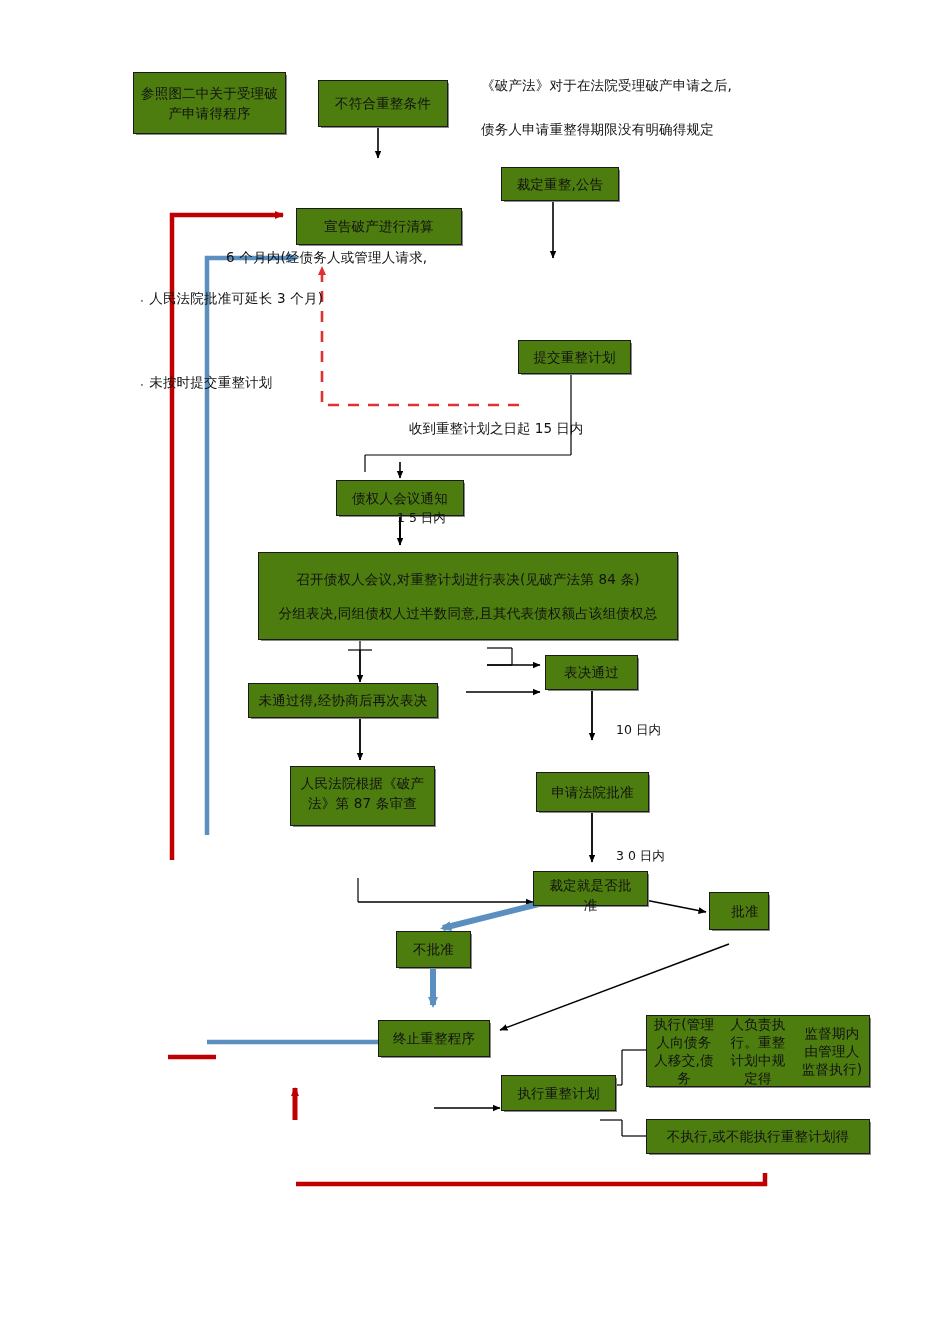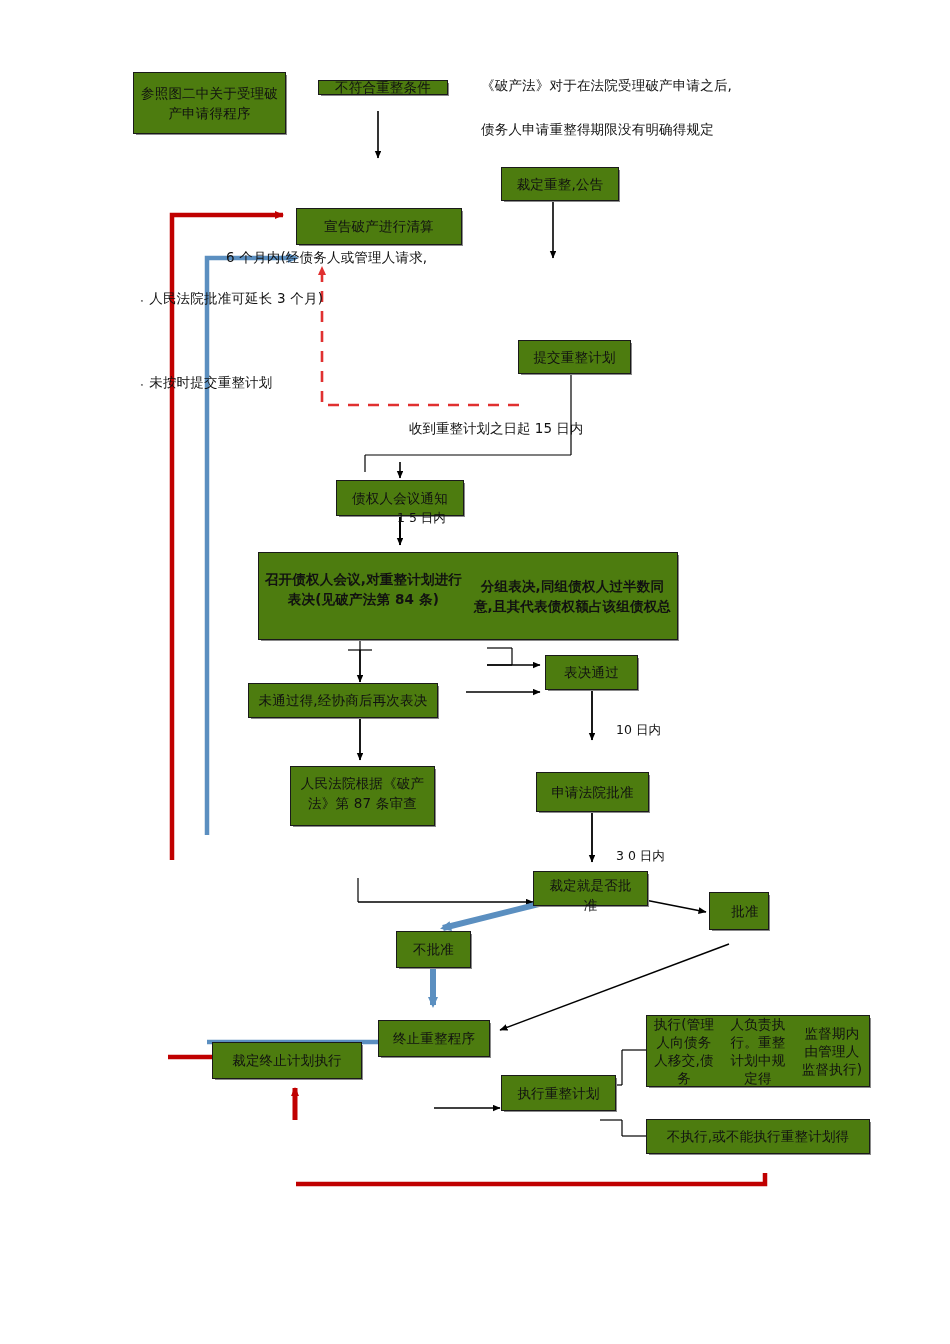--- a/index.html
+++ b/index.html
@@ -169,41 +169,41 @@
 
     <g>
       <path d="M765,1173 L765,1184 L296,1184" fill="none" stroke="#C00000" stroke-width="4.5"></path>
     </g>
   </svg>
 
   <div class="box" style="left:133px;top:72px;width:153px;height:62px;">
     <span class="inner">参照图二中关于受理破产申请得程序</span>
   </div>
 
-  <div class="box" style="left:318px;top:80px;width:130px;height:15px;">
+  <div class="box" style="left:318px;top:80px;width:130px;height:47px;">
     <span class="inner">不符合重整条件</span>
   </div>
 
   <div class="box" style="left:501px;top:167px;width:118px;height:34px;">
     <span class="inner">裁定重整,公告</span>
   </div>
 
   <div class="box" style="left:296px;top:208px;width:166px;height:37px;">
     <span class="inner">宣告破产进行清算</span>
   </div>
 
   <div class="box" style="left:501px;top:340px;width:113px;height:34px;margin-left:17px;">
     <span class="inner">提交重整计划</span>
   </div>
 
   <div class="box" style="left:336px;top:480px;width:128px;height:36px;">
     <span class="inner">债权人会议通知</span>
   </div>
 
-  <div class="box" style="left:258px;top:552px;width:420px;height:88px;flex-direction:row;justify-content:center;font-weight:bold;">
+  <div class="box" style="left:258px;top:552px;width:420px;height:88px;flex-direction:column;justify-content:center;">
     <span class="inner" style="margin-bottom:14px;">召开债权人会议,对重整计划进行表决(见破产法第 84 条)</span>
     <span class="inner">分组表决,同组债权人过半数同意,且其代表债权额占该组债权总</span>
   </div>
 
   <div class="box" style="left:545px;top:655px;width:93px;height:35px;">
     <span class="inner">表决通过</span>
   </div>
 
   <div class="box" style="left:248px;top:683px;width:190px;height:35px;">
     <span class="inner">未通过得,经协商后再次表决</span>
@@ -228,23 +228,20 @@
   </div>
 
   <div class="box" style="left:396px;top:931px;width:75px;height:37px;">
     <span class="inner">不批准</span>
   </div>
 
   <div class="box" style="left:378px;top:1020px;width:112px;height:37px;">
     <span class="inner">终止重整程序</span>
   </div>
 
-  <div class="box" style="left:212px;top:1042px;width:150px;height:37px;">
-    <span class="inner">裁定终止计划执行</span>
-  </div>
 
   <div class="box" style="left:501px;top:1075px;width:115px;height:36px;">
     <span class="inner">执行重整计划</span>
   </div>
 
   <div class="box" style="left:646px;top:1015px;width:224px;height:72px;justify-content:center;line-height:1.35;">
     <span class="inner">执行(管理人向债务人移交,债务</span>
     <span class="inner">人负责执行。重整计划中规定得</span>
     <span class="inner">监督期内由管理人监督执行)</span>
   </div>

